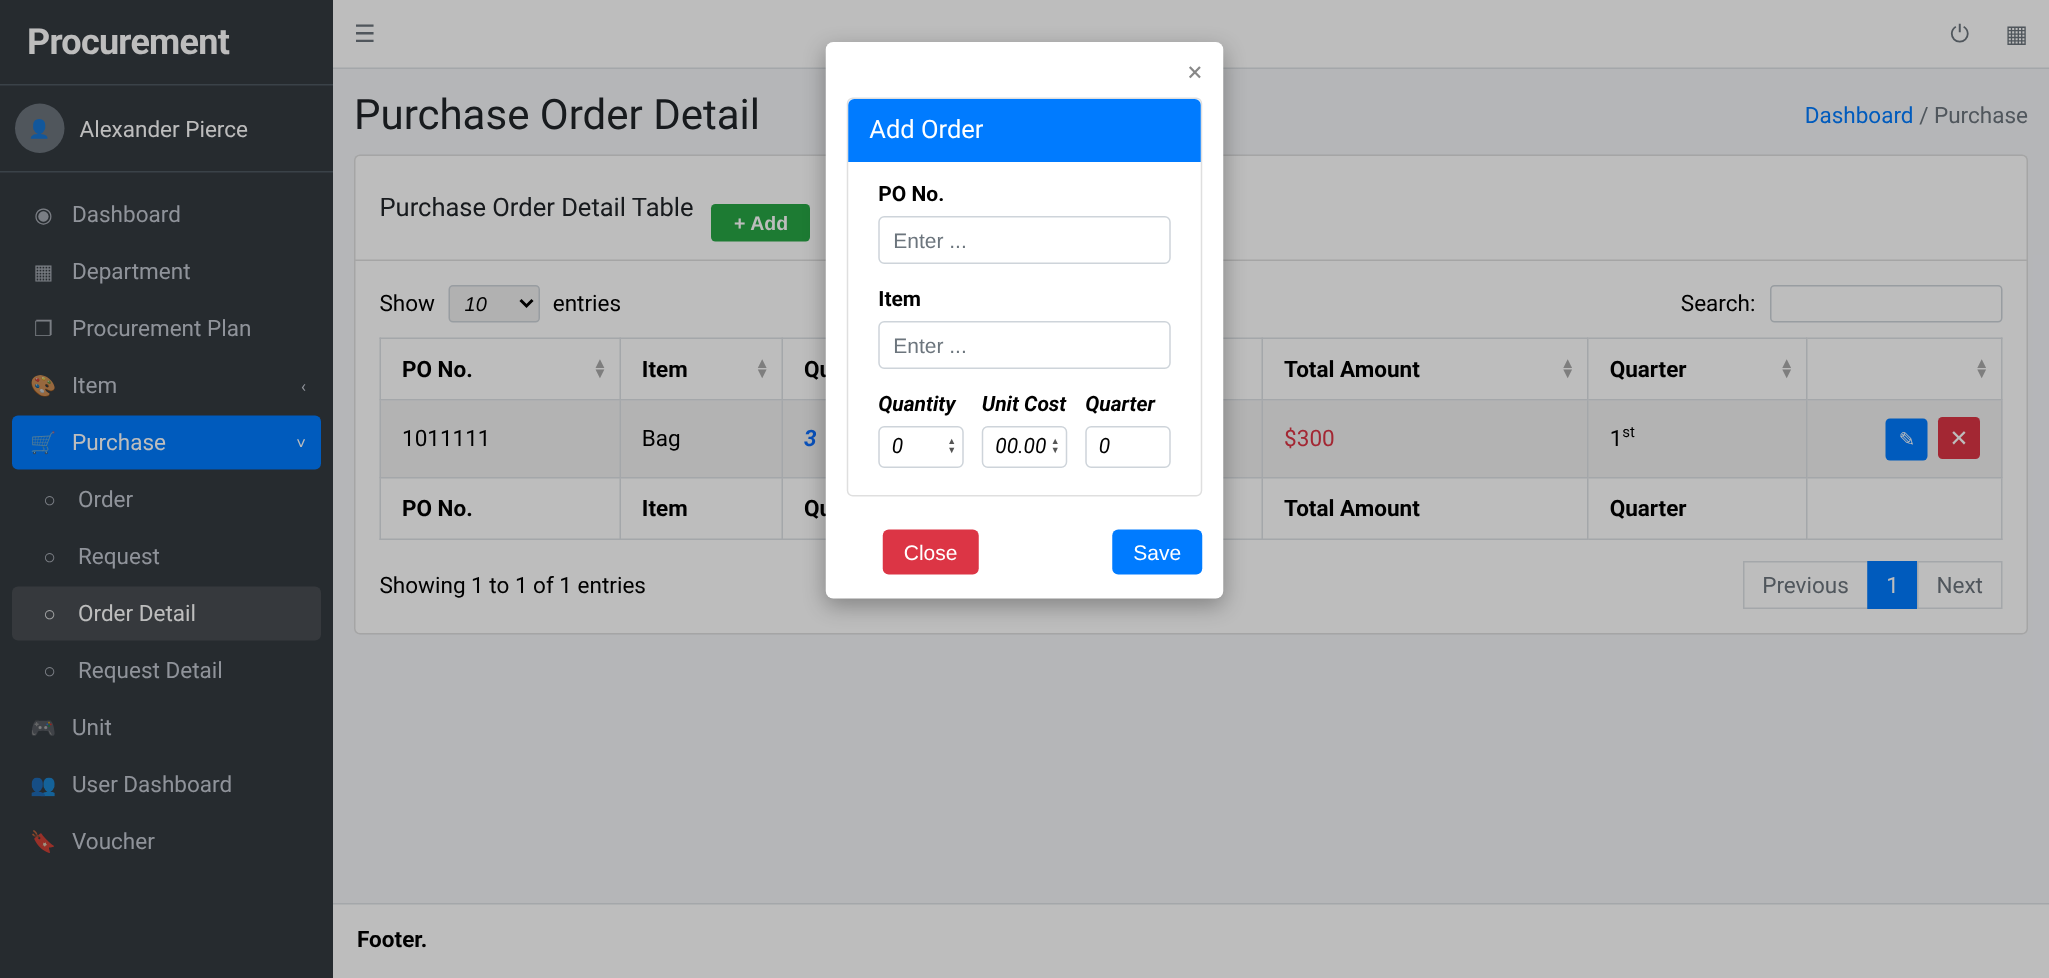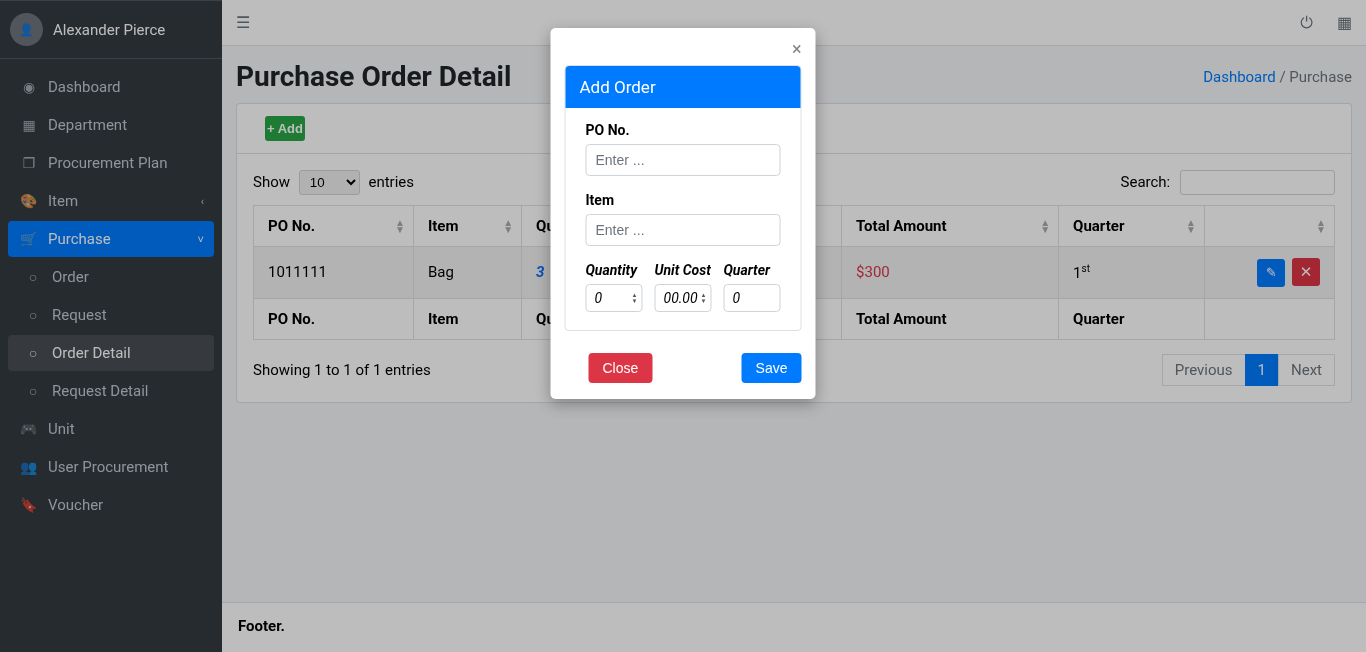--- a/index.html
+++ b/index.html
@@ -21,34 +21,34 @@
 
 
 .topnav { position: absolute; left: 222px; top: 0; right: 0; height: 46px; background: #fff; border-bottom: 1px solid #dee2e6; display: flex; align-items: center; padding: 0 14px; }
 .topnav .hamburger { color: #6c757d; cursor: pointer; }
 .topnav .right-icons { margin-left: auto; display: flex; gap: 24px; color: #6c757d; }
 .topnav .right-icons span { cursor: pointer; }
 
 
 .content { position: absolute; left: 222px; top: 46px; right: 0; bottom: 50px; padding: 14px; }
 .content-header { display: flex; align-items: center; margin-bottom: 10px; }
-.page-title { font-size: 28px; font-weight: 700; color: #212529; }
+.page-title { font-size: 28px; font-weight: 400; color: #212529; }
 .breadcrumb { margin-left: auto; font-size: 15px; color: #6c757d; }
 .breadcrumb a { color: #007bff; text-decoration: none; }
 
 
 .card { background: #fff; border: 1px solid rgba(0,0,0,.125); border-radius: 4px; }
 .card-header { padding: 12px 16px; border-bottom: 1px solid rgba(0,0,0,.125); display: flex; align-items: center; }
 .card-title { font-size: 17px; color: #212529; }
-.btn-add { margin-left: 12px; background: #28a745; color: #fff; border: none; padding: 5px 2px; border-radius: 3px; font-size: 13px; font-weight: 600; cursor: pointer; }
+.btn-add { margin-left: 12px; background: #28a745; color: #fff; border: none; padding: 5px 15px; border-radius: 3px; font-size: 13px; font-weight: 600; cursor: pointer; margin-top: 20px; }
 .card-body { padding: 16px; }
 
 
 .dt-header { display: flex; align-items: center; margin-bottom: 10px; font-size: 15px; }
-.dt-length select { padding: 3px 18px 3px 6px; border: 1px solid #ced4da; border-radius: 3px; margin: 0 5px; }
+.dt-length select { padding: 3px 18px 3px 6px; border: 1px solid #ced4da; border-radius: 3px; margin: 0 5px; font-style: italic; }
 .dt-search { margin-left: auto; }
 .dt-search input { border: 1px solid #ced4da; padding: 4px 6px; border-radius: 3px; margin-left: 6px; width: 155px; }
 
 table { width: 100%; border-collapse: collapse; border: 1px solid #dee2e6; }
 th, td { padding: 11px 14px; text-align: left; border: 1px solid #dee2e6; font-size: 15px; }
 th { position: relative; font-weight: 700; }
 th .sort { position: absolute; right: 8px; top: 50%; transform: translateY(-50%); color: #aaa; font-size: 10px; line-height: 7px; }
 tbody tr { background: #f2f2f2; }
 .qty { color: #0d6efd; font-style: italic; font-weight: 700; }
 .amt { color: #dc3545; font-weight: 400; }
@@ -85,20 +85,21 @@
 .num-input { display: flex; border: 1px solid #ced4da; border-radius: 4px; align-items: center; padding: 5px 4px 5px 8px; font-size: 14px; }
 .num-input .spin { display: flex; flex-direction: column; margin-left: auto; font-size: 6px; color: #555; line-height: 6px; }
 .modal-footer { display: flex; justify-content: space-between; padding: 0 14px 16px; margin-left: 24px; }
 .btn-close { background: #dc3545; color: #fff; border: none; padding: 7px 14px; border-radius: 4px; cursor: pointer; font-size: 14px; }
 .btn-save { background: #007bff; color: #fff; border: none; padding: 7px 14px; border-radius: 4px; cursor: pointer; font-size: 14px; text-align: center; }
 </style>
 </head>
 <body>
 
 <div class="sidebar">
+  <div class="brand">Procurement</div>
   <div class="user-panel">
     <div class="user-avatar">👤</div>
     <div class="user-name">Alexander Pierce</div>
   </div>
   <ul class="nav">
     <li class="nav-item">
         <span class="nav-icon">◉</span>
         <span>Dashboard</span>
       </li>
     <li class="nav-item">
@@ -134,21 +135,21 @@
     <li class="nav-item sub">
         <span class="nav-icon">○</span>
         <span>Request Detail</span>
       </li>
     <li class="nav-item">
         <span class="nav-icon">🎮</span>
         <span>Unit</span>
       </li>
     <li class="nav-item">
         <span class="nav-icon">👥</span>
-        <span>User Procurement</span>
+        <span>User Dashboard</span>
       </li>
     <li class="nav-item">
         <span class="nav-icon">🔖</span>
         <span>Voucher</span>
       </li>
   </ul>
 </div>
 
 <div class="topnav">
   <span class="hamburger">☰</span>
@@ -163,20 +164,21 @@
     <h1 class="page-title">Purchase Order Detail</h1>
     <div class="breadcrumb">
       <a href="#">Dashboard</a>
       <span> / </span>
       <span>Purchase</span>
     </div>
   </div>
 
   <div class="card">
     <div class="card-header">
+      <span class="card-title">Purchase Order Detail Table</span>
       <button class="btn-add">+ Add</button>
     </div>
     <div class="card-body">
       <div class="dt-header">
         <div class="dt-length">
           <span>Show</span>
           <select><option>10</option></select>
           <span>entries</span>
         </div>
         <div class="dt-search">

